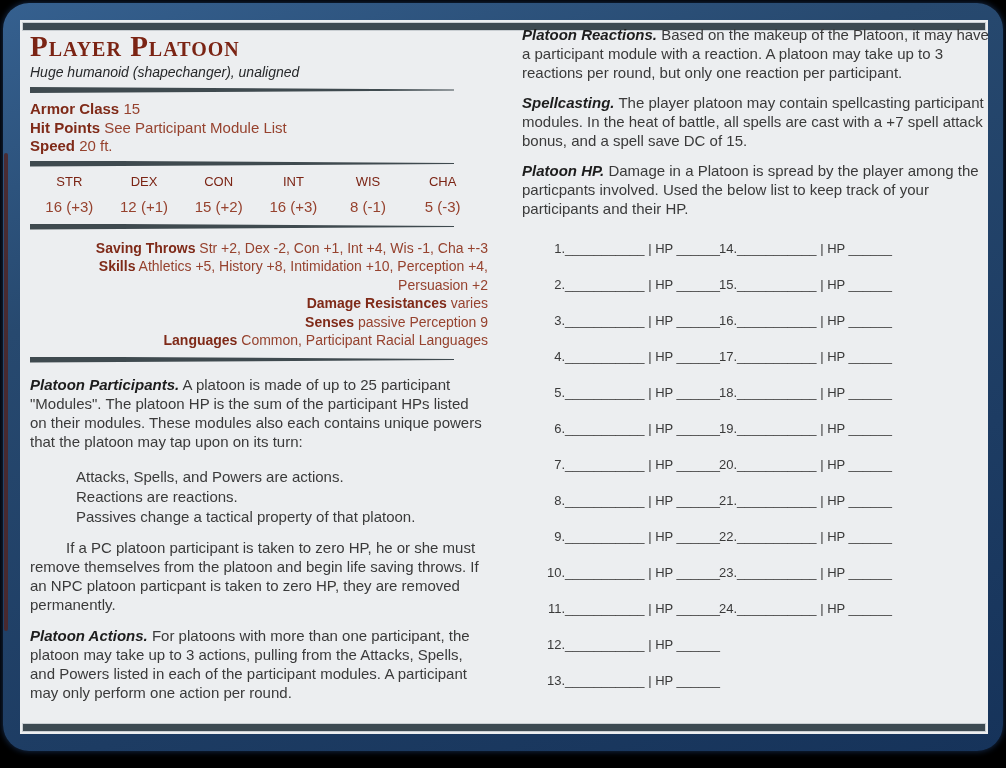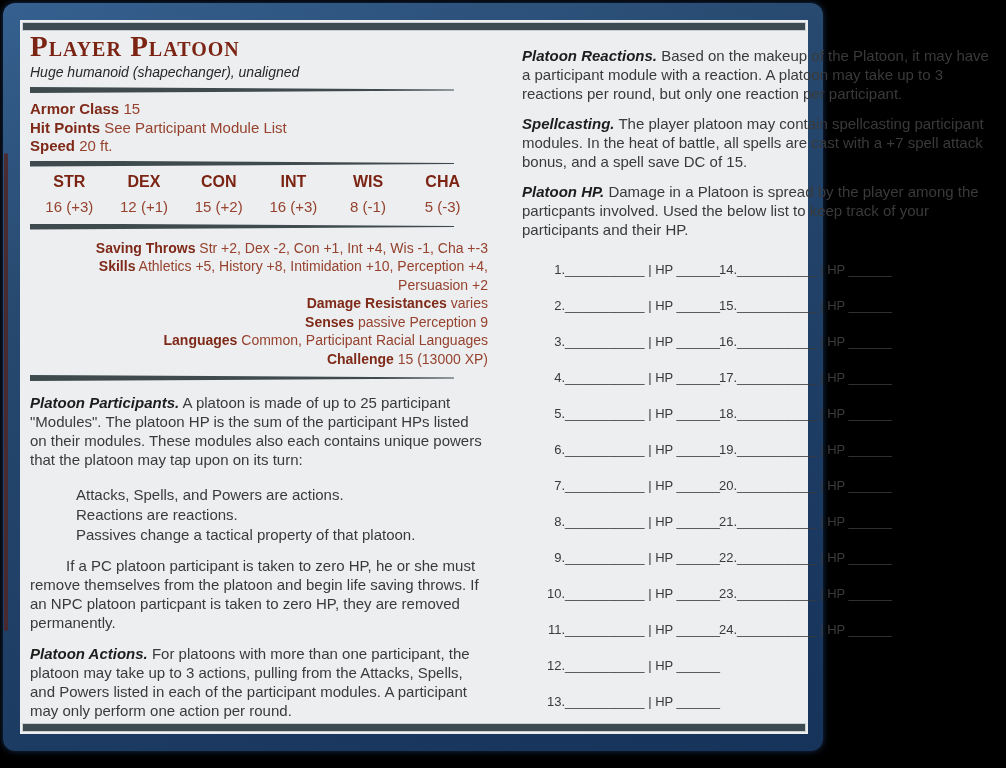--- a/index.html
+++ b/index.html
@@ -1,51 +1,51 @@
 <!DOCTYPE html>
 <html style="--paper: #eceef0; --bar: #3d4a52; --rule: #3f4a4f; --left-edge: #4f2626; --accent-dark: #7b2414; --accent-label: #7f2a18; --accent-value: #96422e; --body: #3a3a3a;"><head>
 <meta charset="utf-8">
 <style>
   * { margin:0; padding:0; box-sizing:border-box; }
   html,body { width:1006px; height:768px; background:#000; overflow:hidden;
               font-family:"Liberation Sans", sans-serif; }
-  .frame { position:absolute; left:3px; top:3px; width:820px; height:748px;
-           border-radius:12px;
+  .frame { position:absolute; left:3px; top:3px; width:1000px; height:748px;
+           border-radius:26px;
            background:linear-gradient(160deg, #35608f 0%, #27496f 30%, #1d3c63 70%, #16335a 100%);
            box-shadow:0 0 6px rgba(40,80,140,.6); }
   .frame-left-edge { position:absolute; left:1px; top:150px; bottom:120px; width:4px;
            background:var(--left-edge, #4f2626); border-radius:3px; opacity:.85; }
   .content { position:absolute; left:17px; top:17px; right:15px; bottom:17px;
            background:var(--paper, #eceef0); }
   .hbar { position:absolute; left:2px; right:2px; height:9px;
            background:var(--bar, #3d4a52); border:1px solid #c9ced2; }
   .hbar.top { top:2px; } .hbar.bottom { bottom:2px; }
 
   .col-left  { position:absolute; left:10px; top:11px; width:458px; }
-  .col-right { position:absolute; left:502px; top:26px; width:476px; }
+  .col-right { position:absolute; left:502px; top:5px; width:476px; }
 
   .title { font-family:"Liberation Serif", serif; font-variant:small-caps; font-weight:700;
            font-size:29px; line-height:30px; letter-spacing:1px; color:var(--accent-dark, #7b2414); }
   .subtitle { font-style:italic; font-size:14px; line-height:17px; margin-top:3px; color:#26282a; }
 
   .rule { height:6px; width:424px; background:var(--rule, #3f4a4f);
           clip-path:polygon(0 0, 100% 42%, 100% 58%, 0 100%); }
   .rule.r1 { margin:6px 0 7px 0; }
   .rule.r2 { margin:5px 0 6px 0; }
   .rule.r3 { margin:8px 0 9px 0; }
   .rule.r4 { margin:7px 0 0 0; }
 
   .core { font-size:15px; line-height:18.5px; }
   .core b, .detail b { font-weight:700; color:var(--accent-label, #7f2a18); }
   .core span, .detail span { color:var(--accent-value, #96422e); }
   .detail { font-size:14px; line-height:18.5px; padding-left:14px; text-indent:-14px;text-align:right; }
 
   .abilities { display:flex; width:448px; margin:6px 0 0 2px; text-align:center; }
   .ability { flex:1; }
-  .ability .abbr { font-weight:700; font-size:16px; line-height:18px; color:var(--accent-dark, #7b2414); display:block; margin-bottom:6px;text-align:center; }
+  .ability .abbr { font-weight:400; font-size:13px; line-height:18px; color:var(--accent-dark, #7b2414); display:block; margin-bottom:6px;text-align:center; }
   .ability .score { font-size:15px; line-height:19px; color:var(--accent-value, #96422e); display:block; }
 
   .para { font-size:15px; line-height:19px; color:var(--body, #3a3a3a); }
   .para .lead { font-weight:700; font-style:italic; color:#1d1d1d; }
   .traits .para { margin-top:12px; }
   .rules-lines { margin:16px 0 0 45px; }
   .rules-lines .para { margin:1px; }
   .note { margin-top:17px; text-indent:36px; }
   .actions-para { margin-top:15px; }
   .col-right .para { margin-bottom:11px; }
@@ -108,21 +108,20 @@
       </div>
 
       <div class="rule r3"></div>
 
       <div class="details">
         <div class="detail"><b>Saving Throws</b> <span>Str +2, Dex -2, Con +1, Int +4, Wis -1, Cha +-3</span></div>
         <div class="detail"><b>Skills</b> <span>Athletics +5, History +8, Intimidation +10, Perception +4, Persuasion +2</span></div>
         <div class="detail"><b>Damage Resistances</b> <span>varies</span></div>
         <div class="detail"><b>Senses</b> <span>passive Perception 9</span></div>
         <div class="detail"><b>Languages</b> <span>Common, Participant Racial Languages</span></div>
-        <div class="detail"><b>Challenge</b> <span>15 (13000 XP)</span></div>
       </div>
 
       <div class="rule r4"></div>
 
       <div class="traits">
         <p class="para"><span class="lead">Platoon Participants.</span> <span>A platoon is made of up to 25 participant "Modules". The platoon HP is the sum of the participant HPs listed on their modules. These modules also each contains unique powers that the platoon may tap upon on its turn:</span></p>
         <div class="rules-lines">
           <p class="para">Attacks, Spells, and Powers are actions.</p>
           <p class="para">Reactions are reactions.</p>
           <p class="para">Passives change a tactical property of that platoon.</p>

